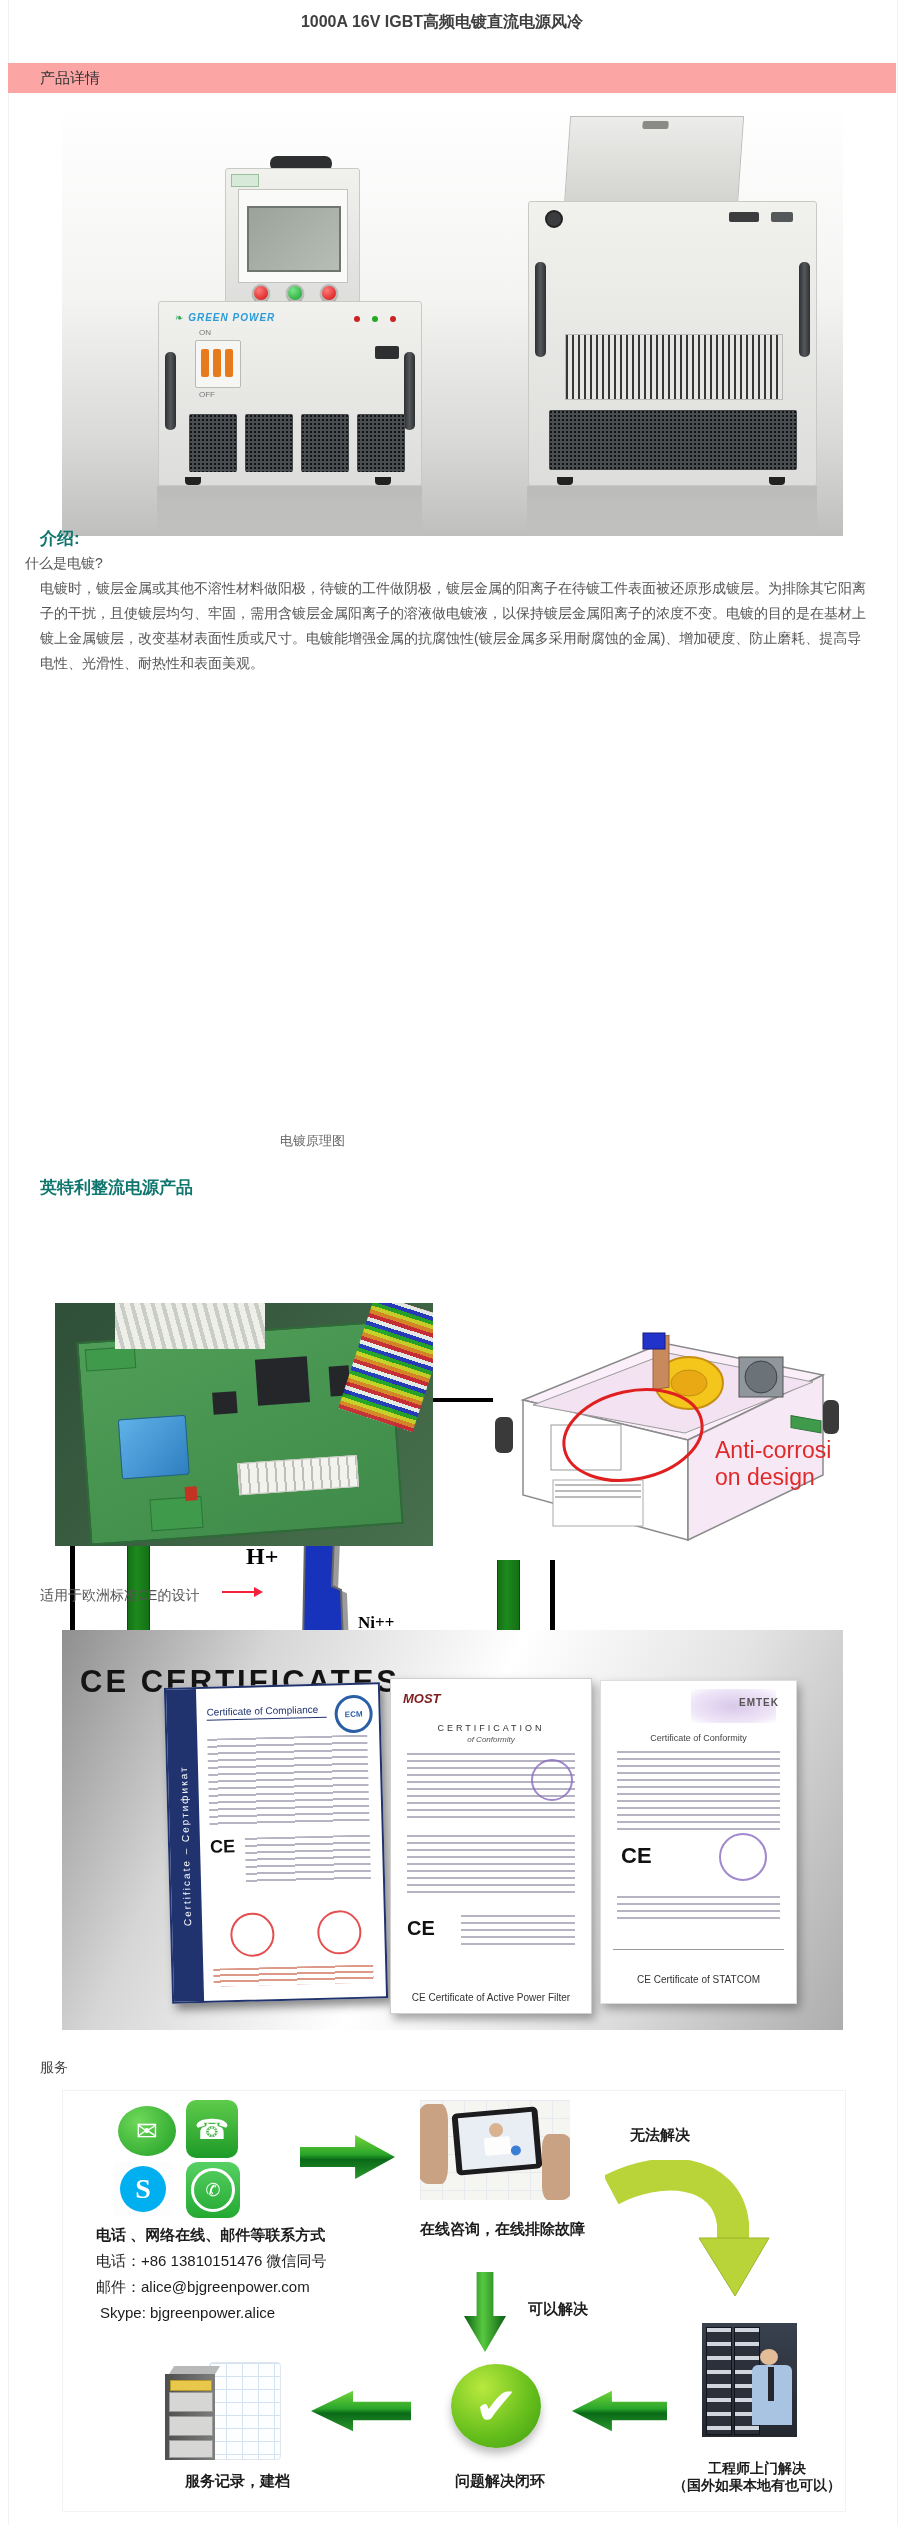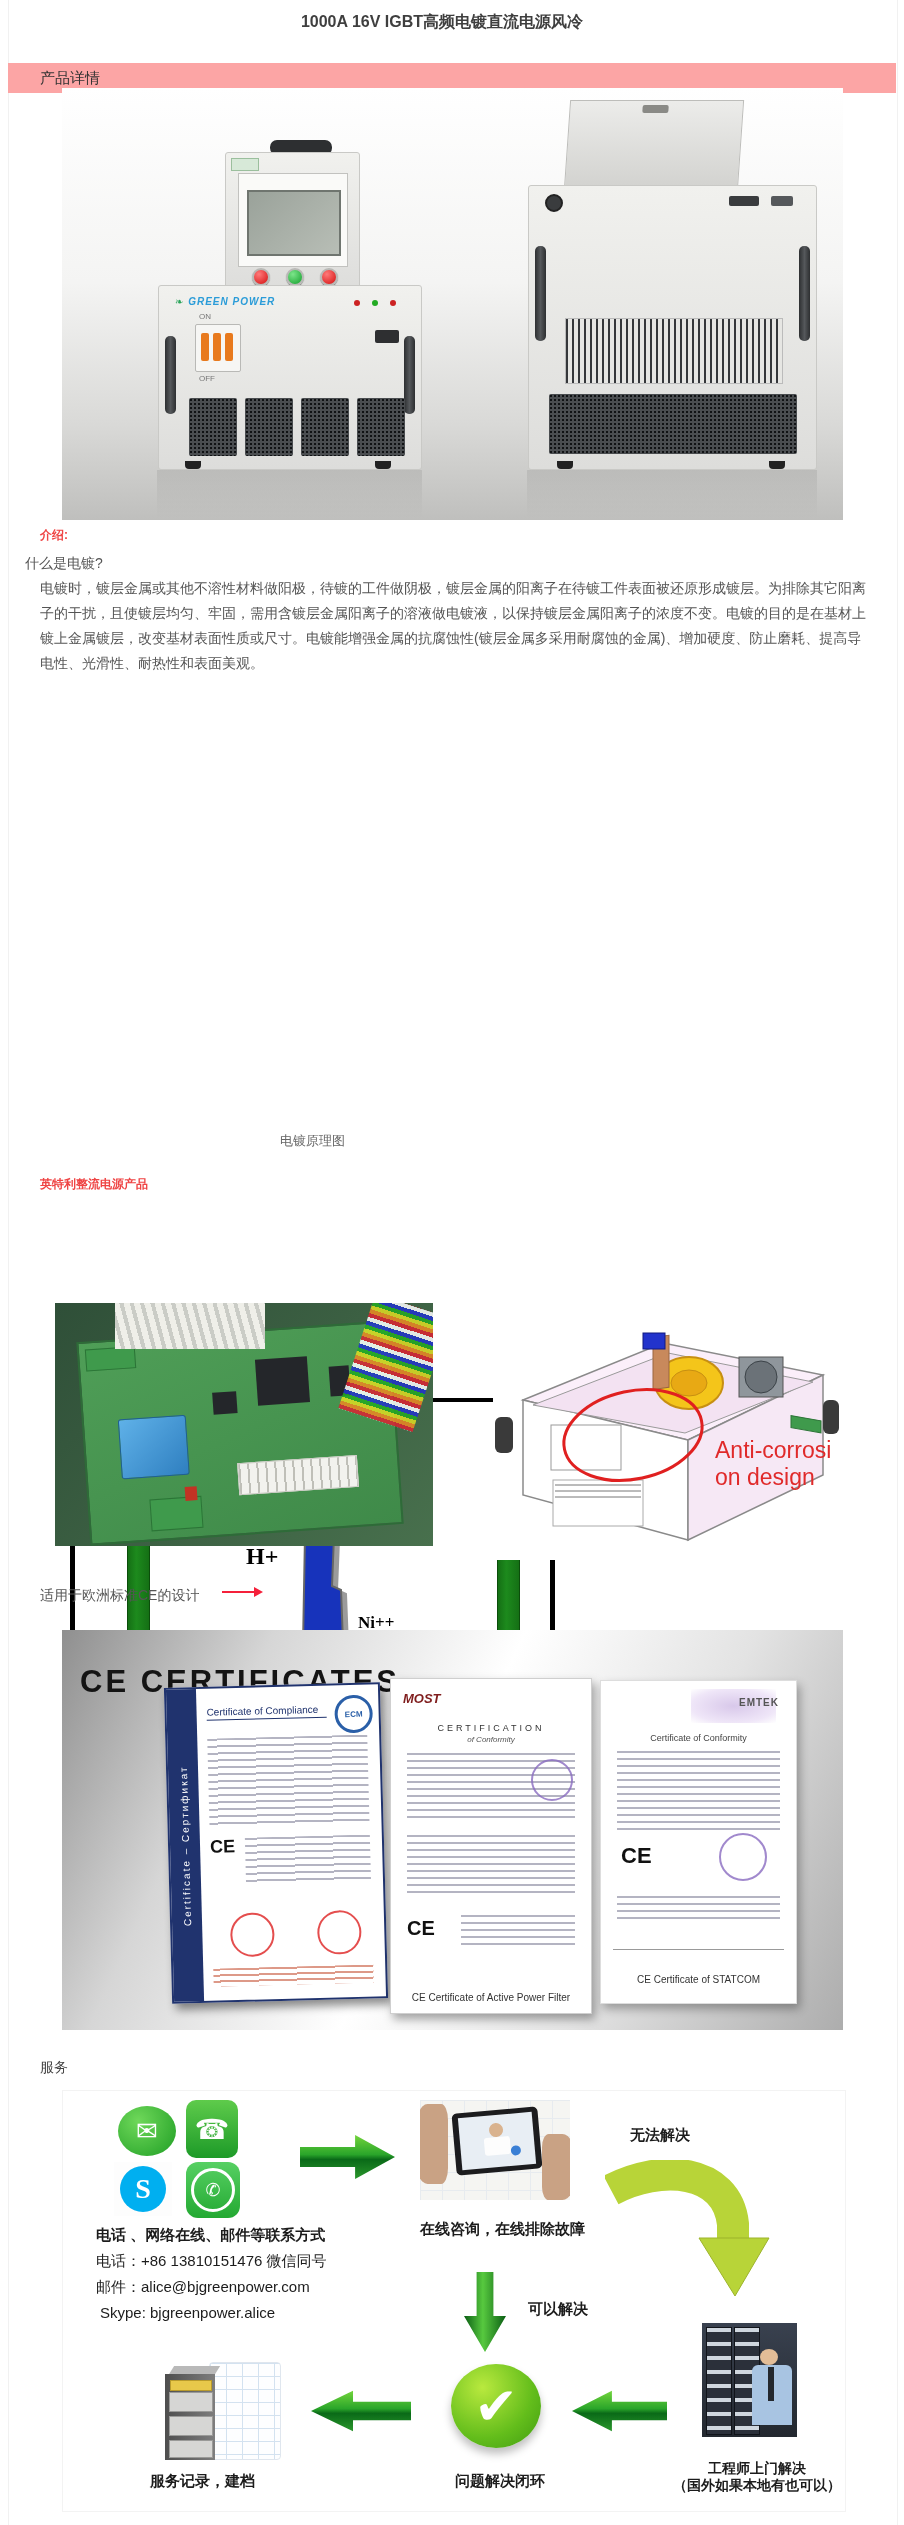--- a/index.html
+++ b/index.html
@@ -1,23 +1,23 @@
 <!DOCTYPE html>
 <html><head>
 <meta charset="utf-8">
 <style>
   html,body{margin:0;padding:0;background:#fff;}
   body{font-family:"Liberation Sans","DejaVu Sans",sans-serif;color:#555;}
   #page{position:relative;width:904px;height:2525px;background:#fff;overflow:hidden;}
   #card{position:absolute;left:8px;top:0;width:888px;height:2525px;background:#fff;border-left:1px solid #f1f1f1;border-right:1px solid #f1f1f1;}
   .abs{position:absolute;}
   .zh{color:#555;font-size:14px;line-height:25px;}
-  .h-blue{color:#ef4444;font-weight:bold;font-size:12px;}
+  .h-blue{color:#0f766e;font-weight:bold;font-size:17px;}
   
-  .photo-bg{background:linear-gradient(180deg,#ffffff 0%,#f4f4f3 45%,#d9d9d7 78%,#bfbfbd 100%);}
+  .photo-bg{background:linear-gradient(180deg,#ffffff 0%,#f4f4f3 45%,#d9d9d7 78%,#bfbfbd 100%);margin-top:16px;}
   .unit{background:linear-gradient(180deg,#f1f1ee,#dddddb);border:1px solid #c9c9c6;border-radius:3px;}
   .vent-dots{background-color:#4a4d50;background-image:radial-gradient(#101214 1px,transparent 1.3px);background-size:4px 4px;border-radius:2px;}
   .vent-slots{background:repeating-linear-gradient(90deg,#35373a 0 2px,#e6e6e3 2px 6px);border:1px solid #bbb;}
   .handle-v{background:linear-gradient(90deg,#2d2f31,#55585b,#2d2f31);border-radius:5px;}
   .btn-round{border-radius:50%;width:14px;height:14px;border:2px solid #b9b9b6;box-shadow:0 1px 1px rgba(0,0,0,.4);}
   .btn-label{font-size:8px;color:#6b6b68;text-align:center;}
   .foot{width:16px;height:8px;background:#222;border-radius:0 0 4px 4px;}
   .refl{background:linear-gradient(180deg,rgba(160,160,158,.38),rgba(200,200,198,0));}
   
   .dserif{font-family:"Liberation Serif","DejaVu Serif",serif;font-weight:bold;color:#000;}
@@ -320,17 +320,17 @@
       <div class="abs" style="left:5px;top:6px;width:40px;height:9px;background:#e8c84a;border:1px solid #b89a2c;"></div>
       <div class="abs" style="left:4px;top:18px;width:42px;height:18px;background:#d6d6d4;border:1px solid #9a9a98;"></div>
       <div class="abs" style="left:4px;top:42px;width:42px;height:18px;background:#d6d6d4;border:1px solid #9a9a98;"></div>
       <div class="abs" style="left:4px;top:66px;width:42px;height:16px;background:#d6d6d4;border:1px solid #9a9a98;"></div>
     </div>
   </div>
   <div class="abs arrow-left" style="left:311px;top:2388px;width:100px;height:46px;"></div>
   <div class="abs icon-tile" style="left:451px;top:2364px;width:90px;height:84px;border-radius:50%;background:radial-gradient(circle at 35% 28%,#b9e93e,#63bd1b 60%,#3f9b12);box-shadow:0 6px 8px rgba(0,0,0,.25);font-size:52px;font-weight:bold;">✔</div>
   <div class="abs arrow-left" style="left:572px;top:2388px;width:95px;height:46px;"></div>
 
-  <div class="abs label-dark" style="left:150px;top:2472px;width:140px;text-align:left;">服务记录，建档</div>
+  <div class="abs label-dark" style="left:150px;top:2472px;width:140px;text-align:right;">服务记录，建档</div>
   <div class="abs label-dark" style="left:425px;top:2472px;width:150px;text-align:center;">问题解决闭环</div>
   <div class="abs label-dark" style="left:672px;top:2460px;width:170px;text-align:center;font-size:14px;">工程师上门解决</div>
   <div class="abs label-dark" style="left:662px;top:2477px;width:190px;text-align:center;font-size:14px;">（国外如果本地有也可以）</div>
 </div>
 
 </body></html>

